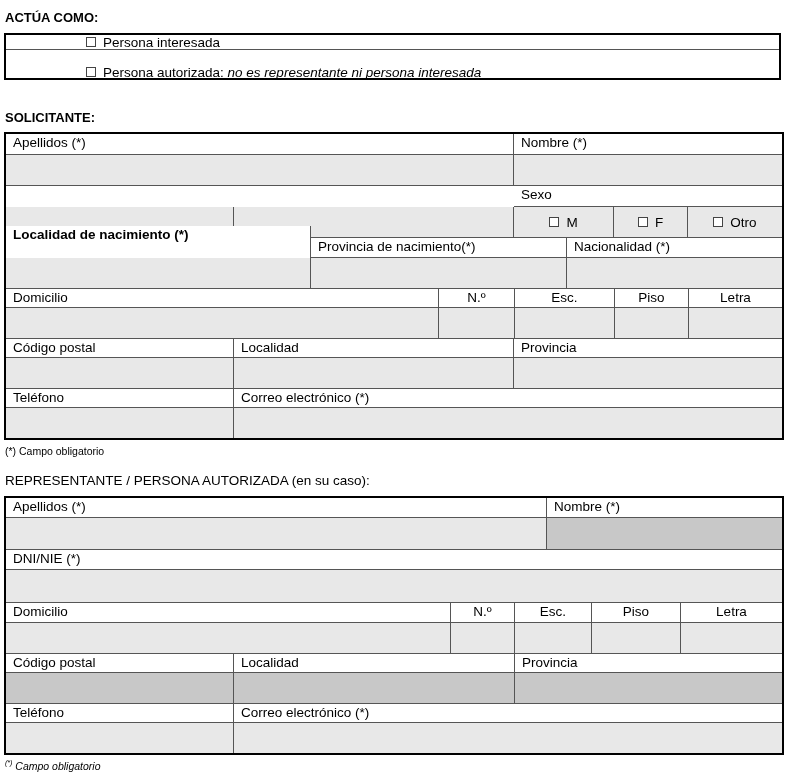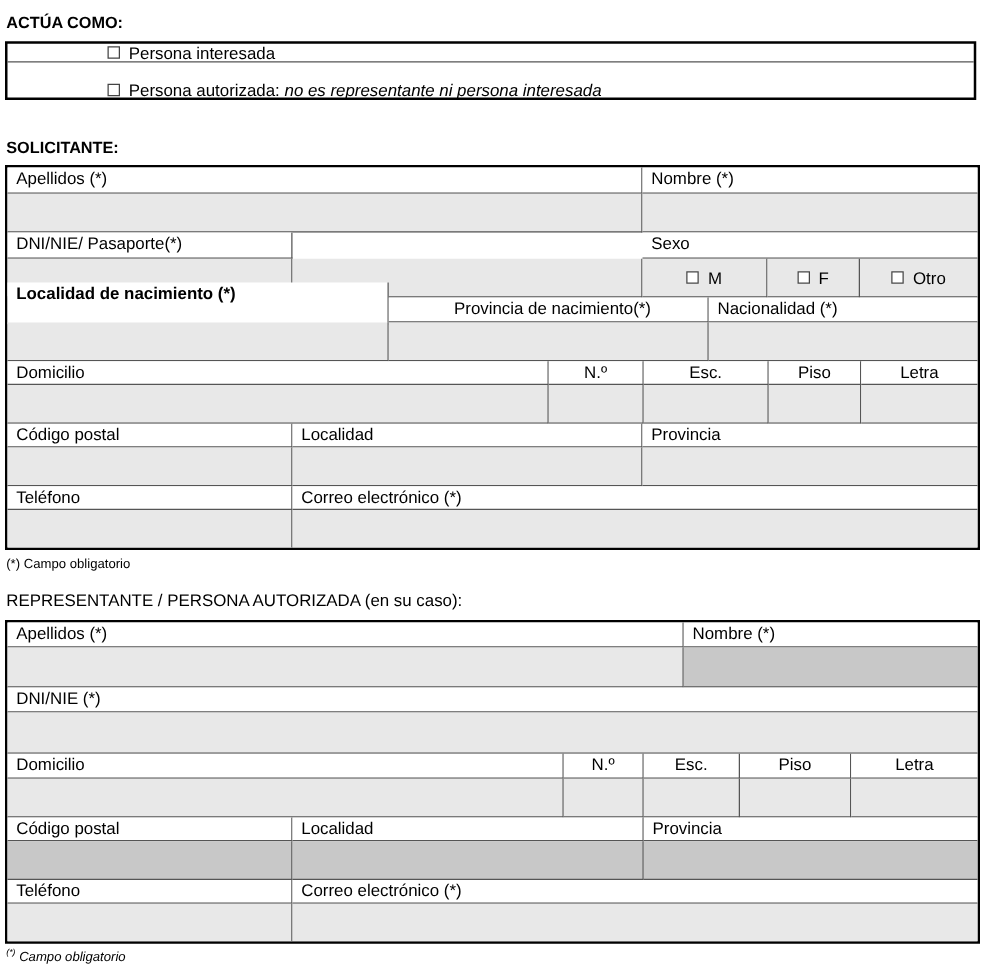--- a/index.html
+++ b/index.html
@@ -43,40 +43,39 @@
 
 <div class="abs heading" style="left:5px; top:110px;">SOLICITANTE:</div>
 <div class="abs form" style="left:4px; top:132px; width:780px; height:308px;">
 
   <div class="cell lbl" style="left:0; top:0; width:508px; height:21px;">Apellidos (*)</div>
   <div class="cell lbl norb" style="left:508px; top:0; width:268px; height:21px;">Nombre (*)</div>
 
   <div class="cell inp" style="left:0; top:21px; width:508px; height:31px;"></div>
   <div class="cell inp norb" style="left:508px; top:21px; width:268px; height:31px;"></div>
 
-  <div class="cell lbl" style="left:0; top:52px; width:228px; height:21px;">DNI/NIE/ Pasaporte(*)</div>
   <div class="cell lbl norb" style="left:508px; top:52px; width:268px; height:21px;">Sexo</div>
 
   <div class="cell inp" style="left:0; top:73px; width:228px; height:31px;"></div>
   <div class="cell inp" style="left:228px; top:73px; width:280px; height:31px;"></div>
   <div class="cell inp sex-opt" style="left:508px; top:73px; width:100px; height:31px;">
     <span class="chk"></span>
       <span>M</span>
   </div>
   <div class="cell inp sex-opt" style="left:608px; top:73px; width:74px; height:31px;">
     <span class="chk"></span>
       <span>F</span>
   </div>
   <div class="cell inp sex-opt norb" style="left:682px; top:73px; width:94px; height:31px;">
     <span class="chk"></span>
       <span>Otro</span>
   </div>
 
   <div class="cell lbl" style="left:0; top:92px; width:305px; height:34px;font-weight:bold;">Localidad de nacimiento  (*)</div>
-  <div class="cell lbl" style="left:305px; top:104px; width:256px; height:20px;text-align:center;">Provincia de nacimiento(*)</div>
+  <div class="cell lbl" style="left:305px; top:104px; width:256px; height:20px;">Provincia de nacimiento(*)</div>
   <div class="cell lbl norb" style="left:561px; top:104px; width:215px; height:20px;">Nacionalidad  (*)</div>
 
   <div class="cell inp" style="left:0; top:124px; width:305px; height:31px;"></div>
   <div class="cell inp" style="left:305px; top:124px; width:256px; height:31px;"></div>
   <div class="cell inp norb" style="left:561px; top:124px; width:215px; height:31px;"></div>
 
   <div class="cell lbl" style="left:0; top:155px; width:433px; height:19px;">Domicilio</div>
   <div class="cell lbl center" style="left:433px; top:155px; width:76px; height:19px;">N.º</div>
   <div class="cell lbl center" style="left:509px; top:155px; width:100px; height:19px;">Esc.</div>
   <div class="cell lbl center" style="left:609px; top:155px; width:74px; height:19px;">Piso</div>

